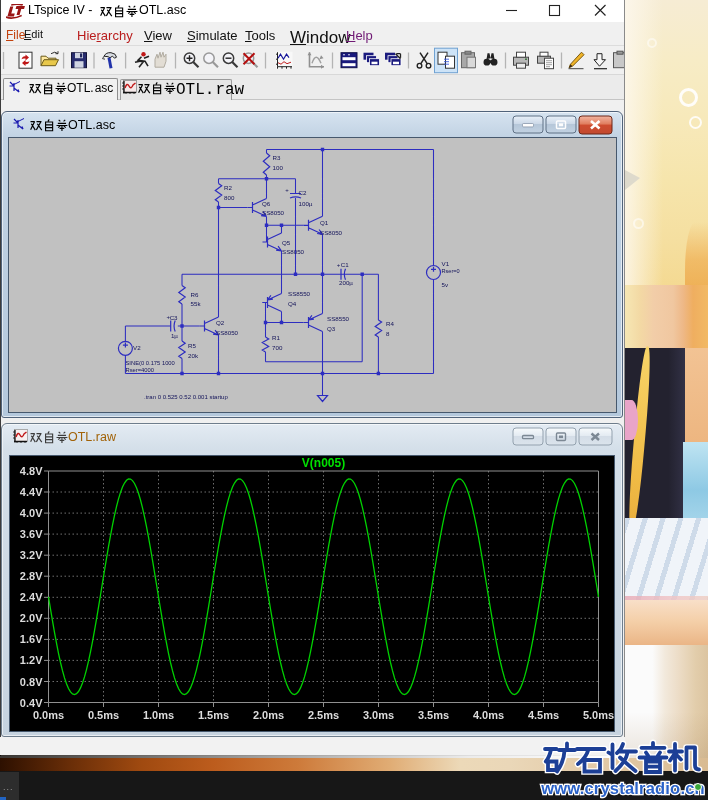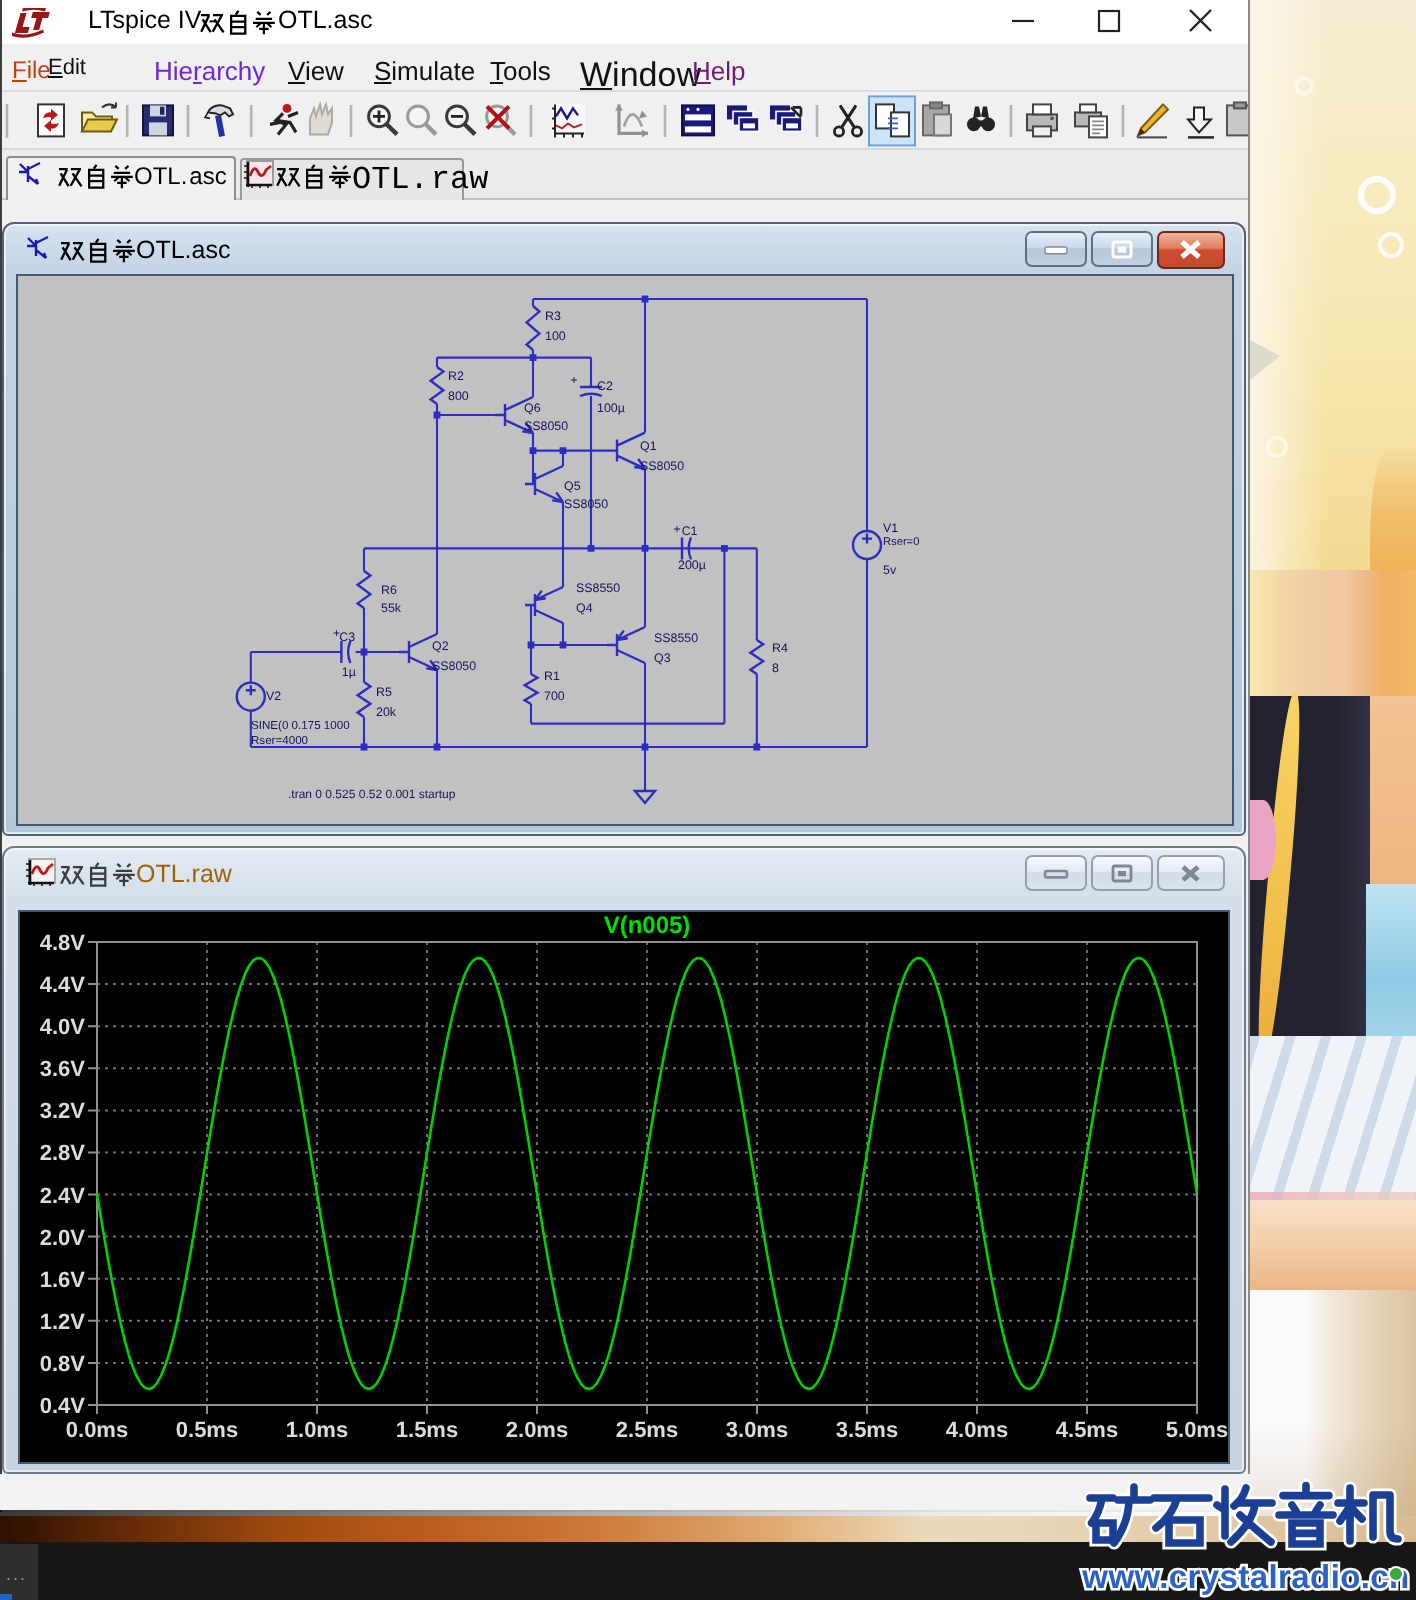--- a/index.html
+++ b/index.html
@@ -37,38 +37,38 @@
 <div class="abs" style="left:0;top:0;width:625px;height:756px;background:#f0f0f0">
 <div class="abs" style="left:0;top:0;width:625px;height:22px;background:#fff"></div>
 <svg class="abs" style="left:6px;top:4px" width="20" height="16" viewBox="0 0 20 16">
 <g transform="skewX(-16)" stroke="#9a1515" fill="none">
 <path d="M6.5,2.5 V11 H11.5" stroke-width="3"></path>
         <path d="M11,3.5 H19.5 M15.2,2.5 V11" stroke-width="3"></path>
 <path d="M3.5,13 Q11,15.8 19,11.5" stroke-width="1.6"></path>
         <path d="M5.5,1 Q11,-0.8 17,1" stroke-width="1.6"></path>
 </g>
     </svg>
-<div class="abs" style="left:44px;top:3px;font-size:12.5px;color:#000;white-space:pre">LTspice IV - </div>
+<div class="abs" style="left:28px;top:3px;font-size:12.5px;color:#000;white-space:pre">LTspice IV - </div>
 <svg style="position:absolute;left:100px;top:5px" width="39" height="14" viewBox="0 0 39 14">
       <g stroke="#000">
         <use href="#g-shuang" transform="translate(0.0,0) scale(1.025)"></use>
         <use href="#g-zi" transform="translate(12.9,0) scale(1.025)"></use>
         <use href="#g-ju" transform="translate(25.8,0) scale(1.025)"></use>
       </g>
     </svg>
 <div class="abs" style="left:139px;top:3px;font-size:12.5px;color:#000">OTL.asc</div>
 <svg class="abs" style="left:500px;top:0" width="125" height="22" viewBox="0 0 125 22">
 <path d="M6,10.5 H17" stroke="#222" stroke-width="1.1"></path>
 <rect x="49.5" y="5.5" width="10" height="10" fill="none" stroke="#222" stroke-width="1.1"></rect>
 <path d="M95,5 L105.5,15.5 M95,15.5 L105.5,5" stroke="#222" stroke-width="1.2"></path>
 </svg>
 <div class="abs" style="left:0;top:22px;width:625px;height:23.5px;background:#f0f0f0;border-bottom:1px solid #dcdcdc"></div>
 <div class="abs" style="left:6px;top:28px;font-size:12px;color:#c2410c"><u>F</u>ile</div>
 <div class="abs" style="left:24px;top:28px;font-size:11px;color:#111"><u>E</u>dit</div>
-<div class="abs" style="left:77px;top:28px;font-size:13px;color:#6d28d9">Hie<u>r</u>archy</div>
+<div class="abs" style="left:77px;top:28px;font-size:13px;color:#b91c1c">Hie<u>r</u>archy</div>
 <div class="abs" style="left:144px;top:28px;font-size:13px;color:#111"><u>V</u>iew</div>
 <div class="abs" style="left:187px;top:28px;font-size:13px;color:#111"><u>S</u>imulate</div>
 <div class="abs" style="left:245px;top:28px;font-size:13px;color:#111"><u>T</u>ools</div>
 <div class="abs" style="left:290px;top:28px;font-size:17px;color:#111"><u>W</u>indow</div>
 <div class="abs" style="left:346px;top:28px;font-size:13px;color:#701a75"><u>H</u>elp</div>
 <svg class="abs" style="left:0;top:46px" width="625" height="29" viewBox="0 0 625 29">
       <rect width="625" height="28.5" fill="#f0f0f0"></rect>
       <path d="M0,28.5 H625" stroke="#d8d8d8" stroke-width="1"></path>
       <path d="M3.5,6 V23 M63.6,6.5 V22.5 M94,6.5 V22.5 M125.6,6.5 V22.5 M175.5,6.5 V22.5 M265.5,6.5 V22.5 M332.5,6.5 V22.5 M408.5,6.5 V22.5 M505.5,6.5 V22.5 M561.5,6.5 V22.5" stroke="#b4b4b4" stroke-width="1.3" fill="none"></path>
       <g transform="translate(25.5,14.2)">

